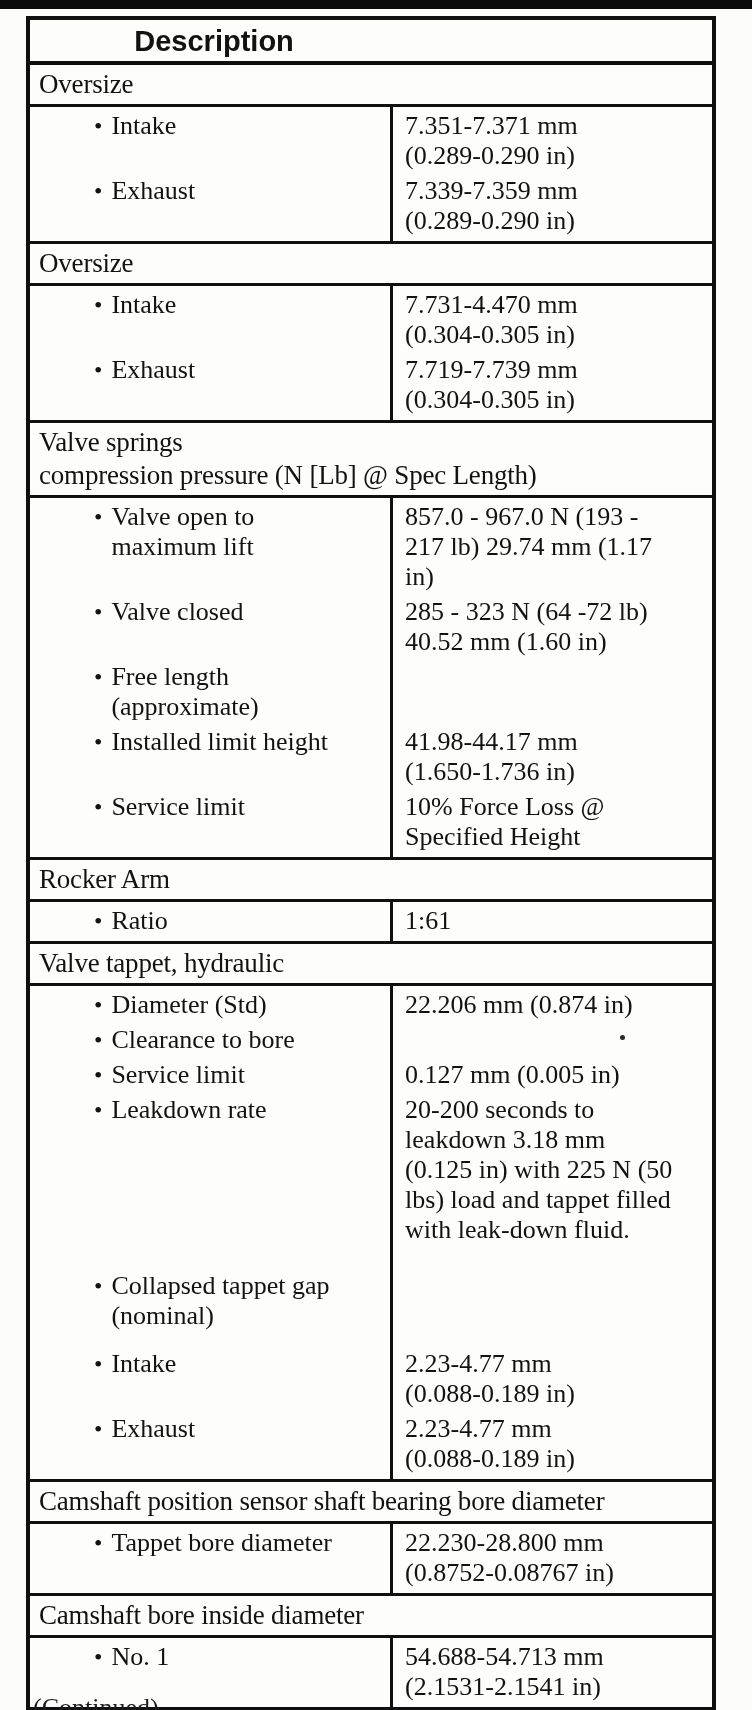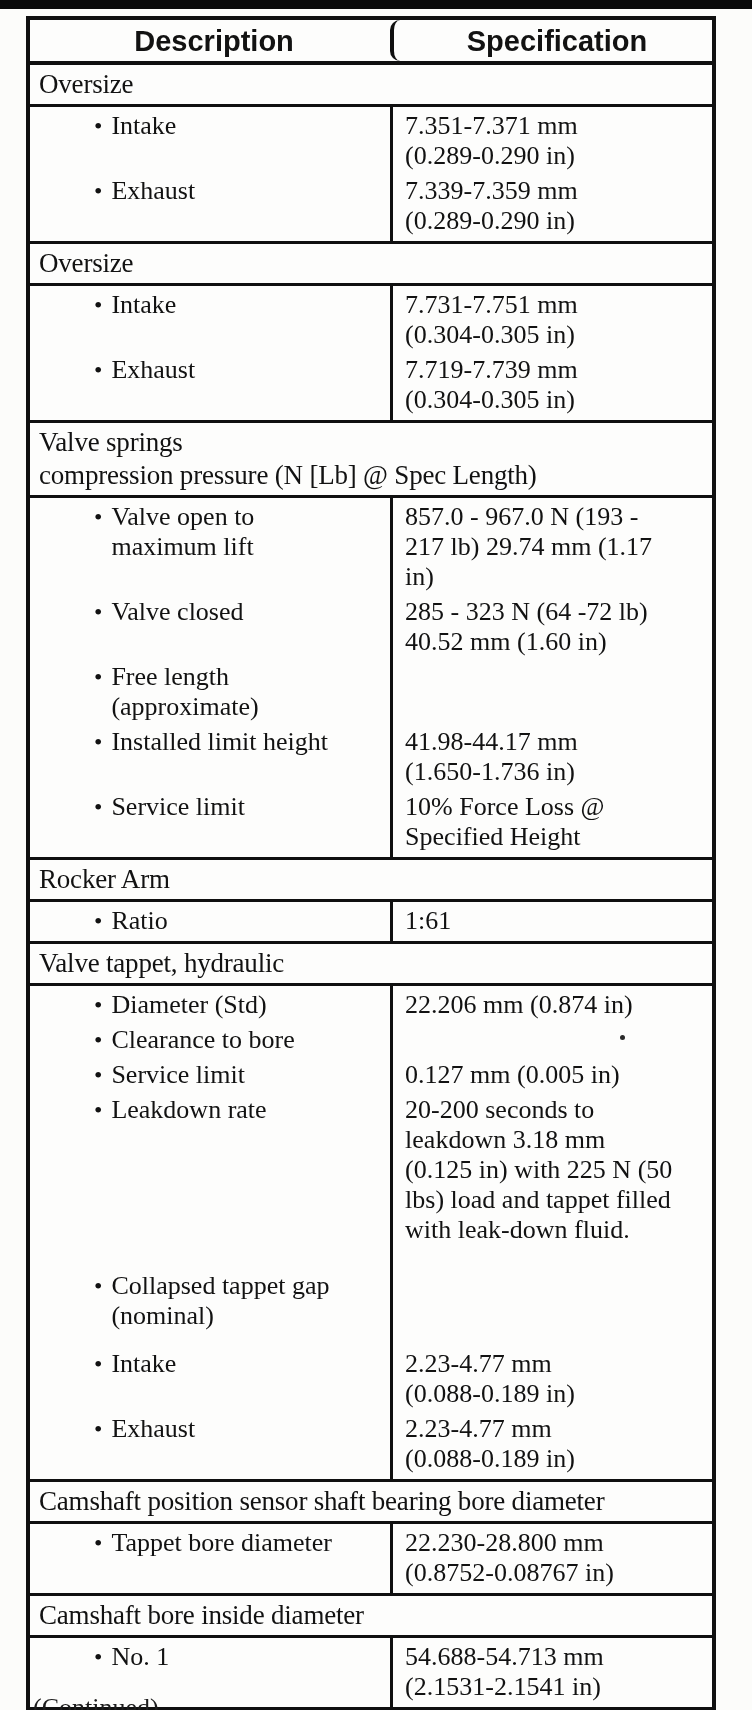--- a/index.html
+++ b/index.html
@@ -112,21 +112,20 @@
 </style>
 </head>
 <body>
 
 <div class="scan-top-bar"></div>
 
 <div class="spec-table">
 
   <div class="thead">
     <div class="th th-desc">Description</div>
-    <div class="th th-spec">Specification</div>
   </div>
 
   <div class="sec-hdr">Oversize</div>
   <div class="sec-body">
     <div class="vline"></div>
     <div class="pair">
       <div class="lbl">
           <span class="bullet">•</span>
           <span class="ltxt">Intake</span>
         </div>
@@ -144,21 +143,21 @@
   </div>
 
   <div class="sec-hdr">Oversize</div>
   <div class="sec-body">
     <div class="vline"></div>
     <div class="pair">
       <div class="lbl">
           <span class="bullet">•</span>
           <span class="ltxt">Intake</span>
         </div>
-      <div class="val">7.731-7.751 mm
+      <div class="val">7.731-4.470 mm
 (0.304-0.305 in)</div>
     </div>
     <div class="pair">
       <div class="lbl">
           <span class="bullet">•</span>
           <span class="ltxt">Exhaust</span>
         </div>
       <div class="val">7.719-7.739 mm
 (0.304-0.305 in)</div>
     </div>

